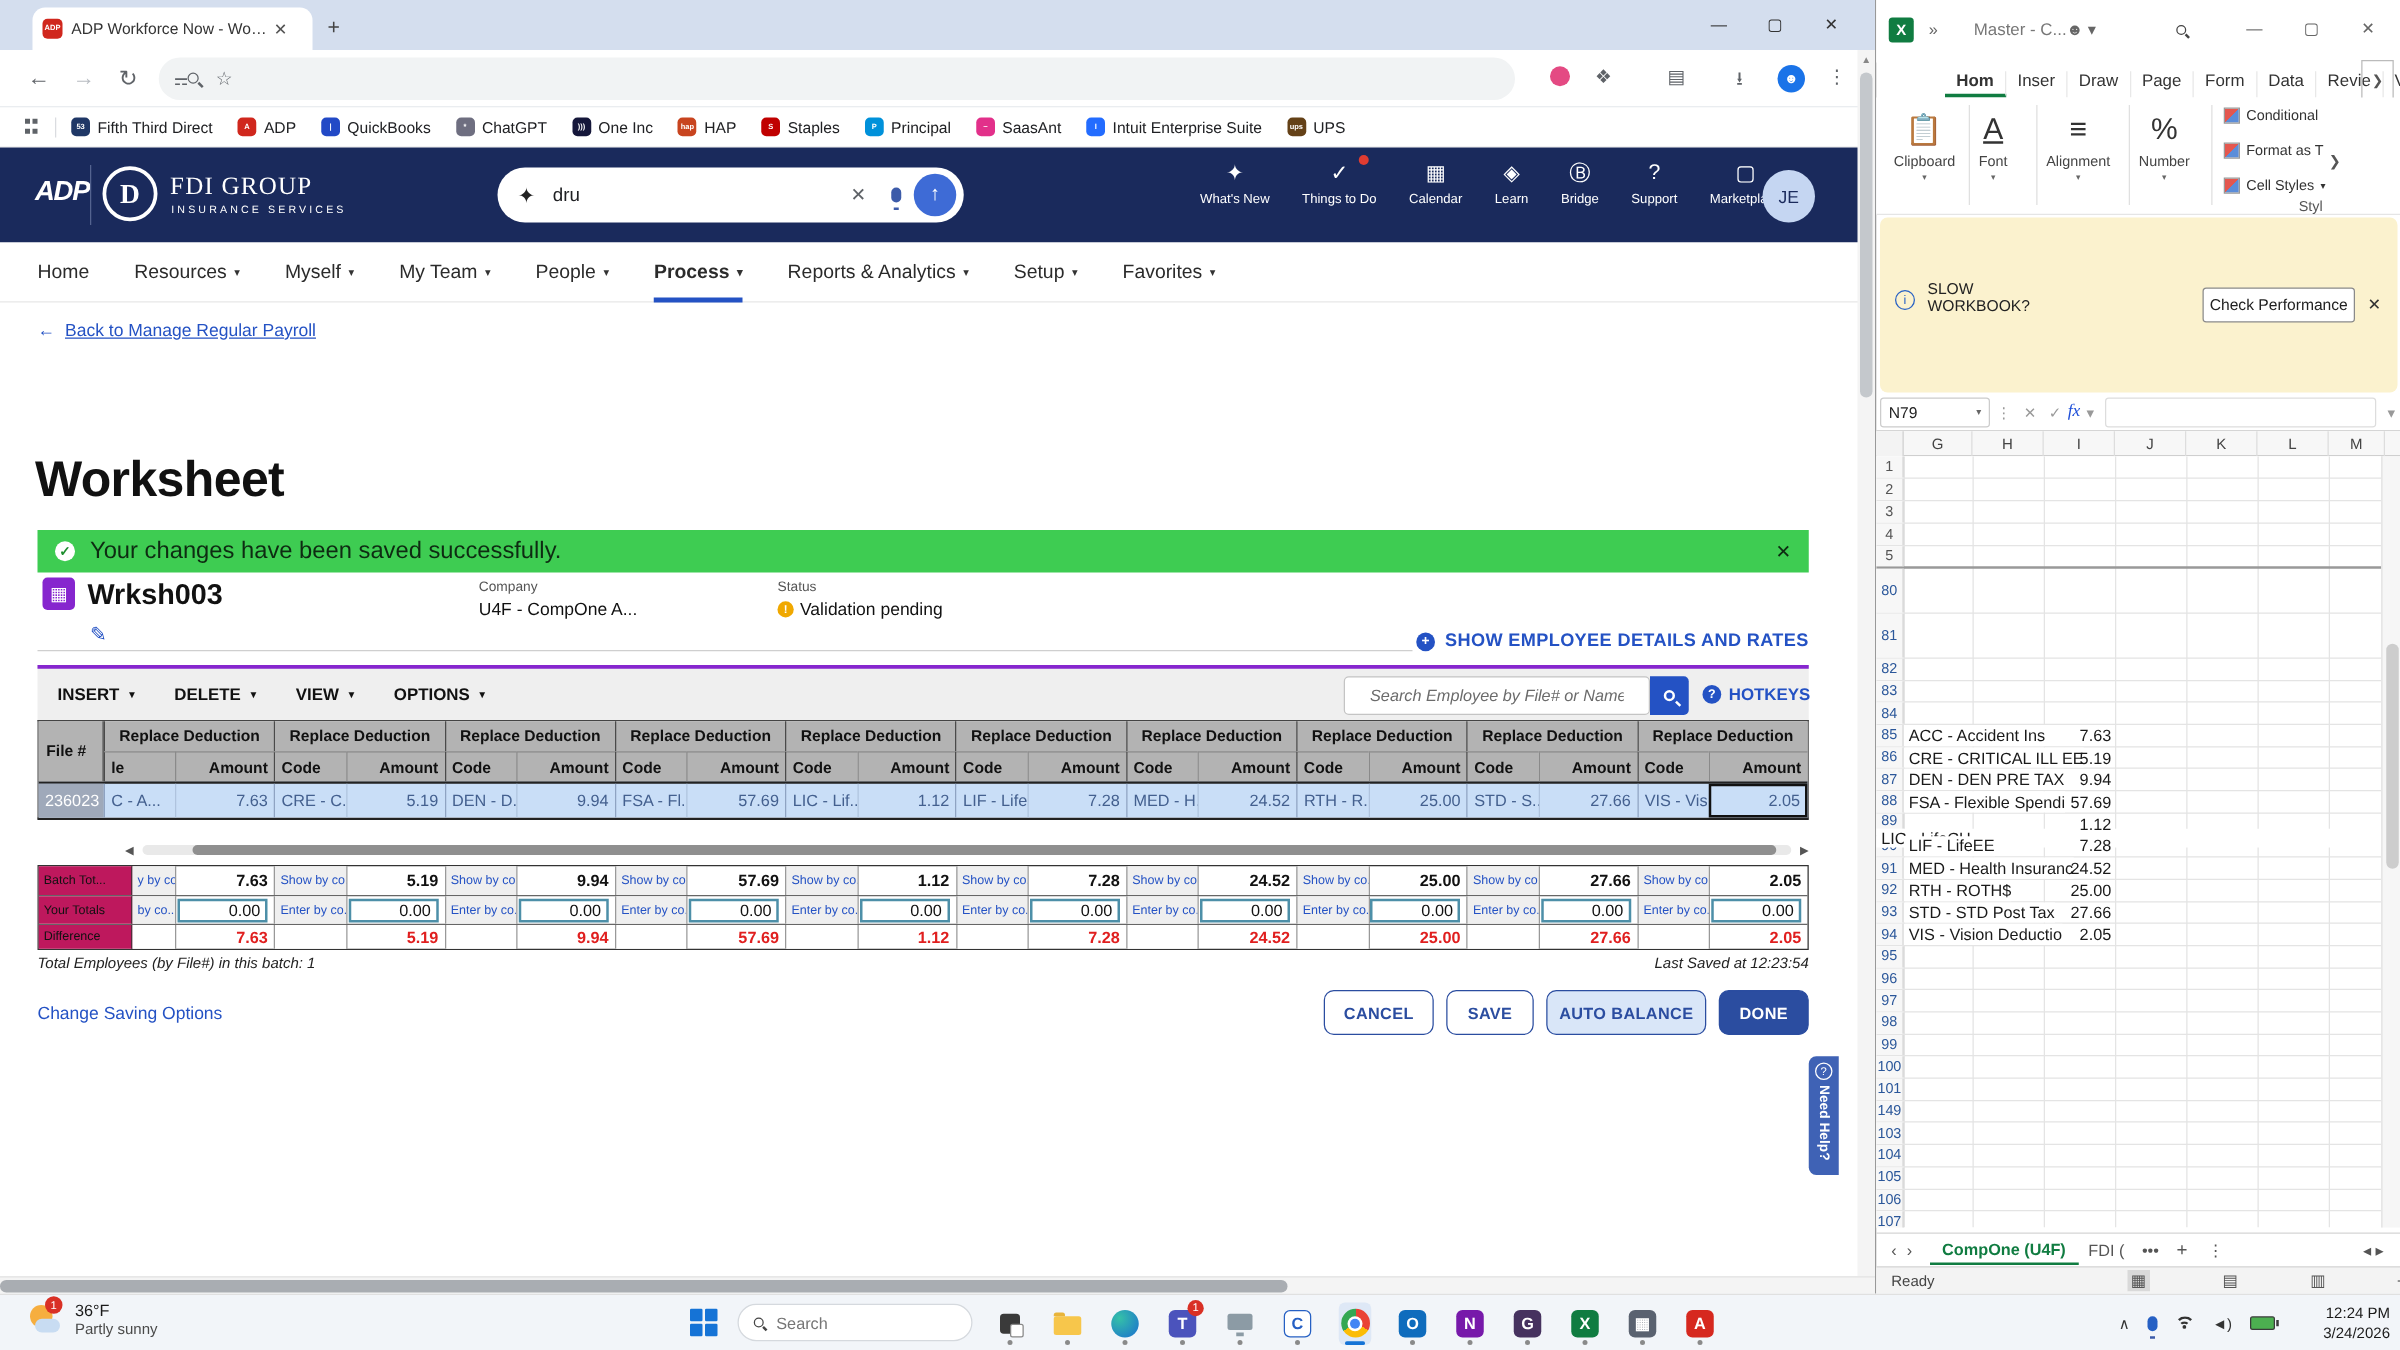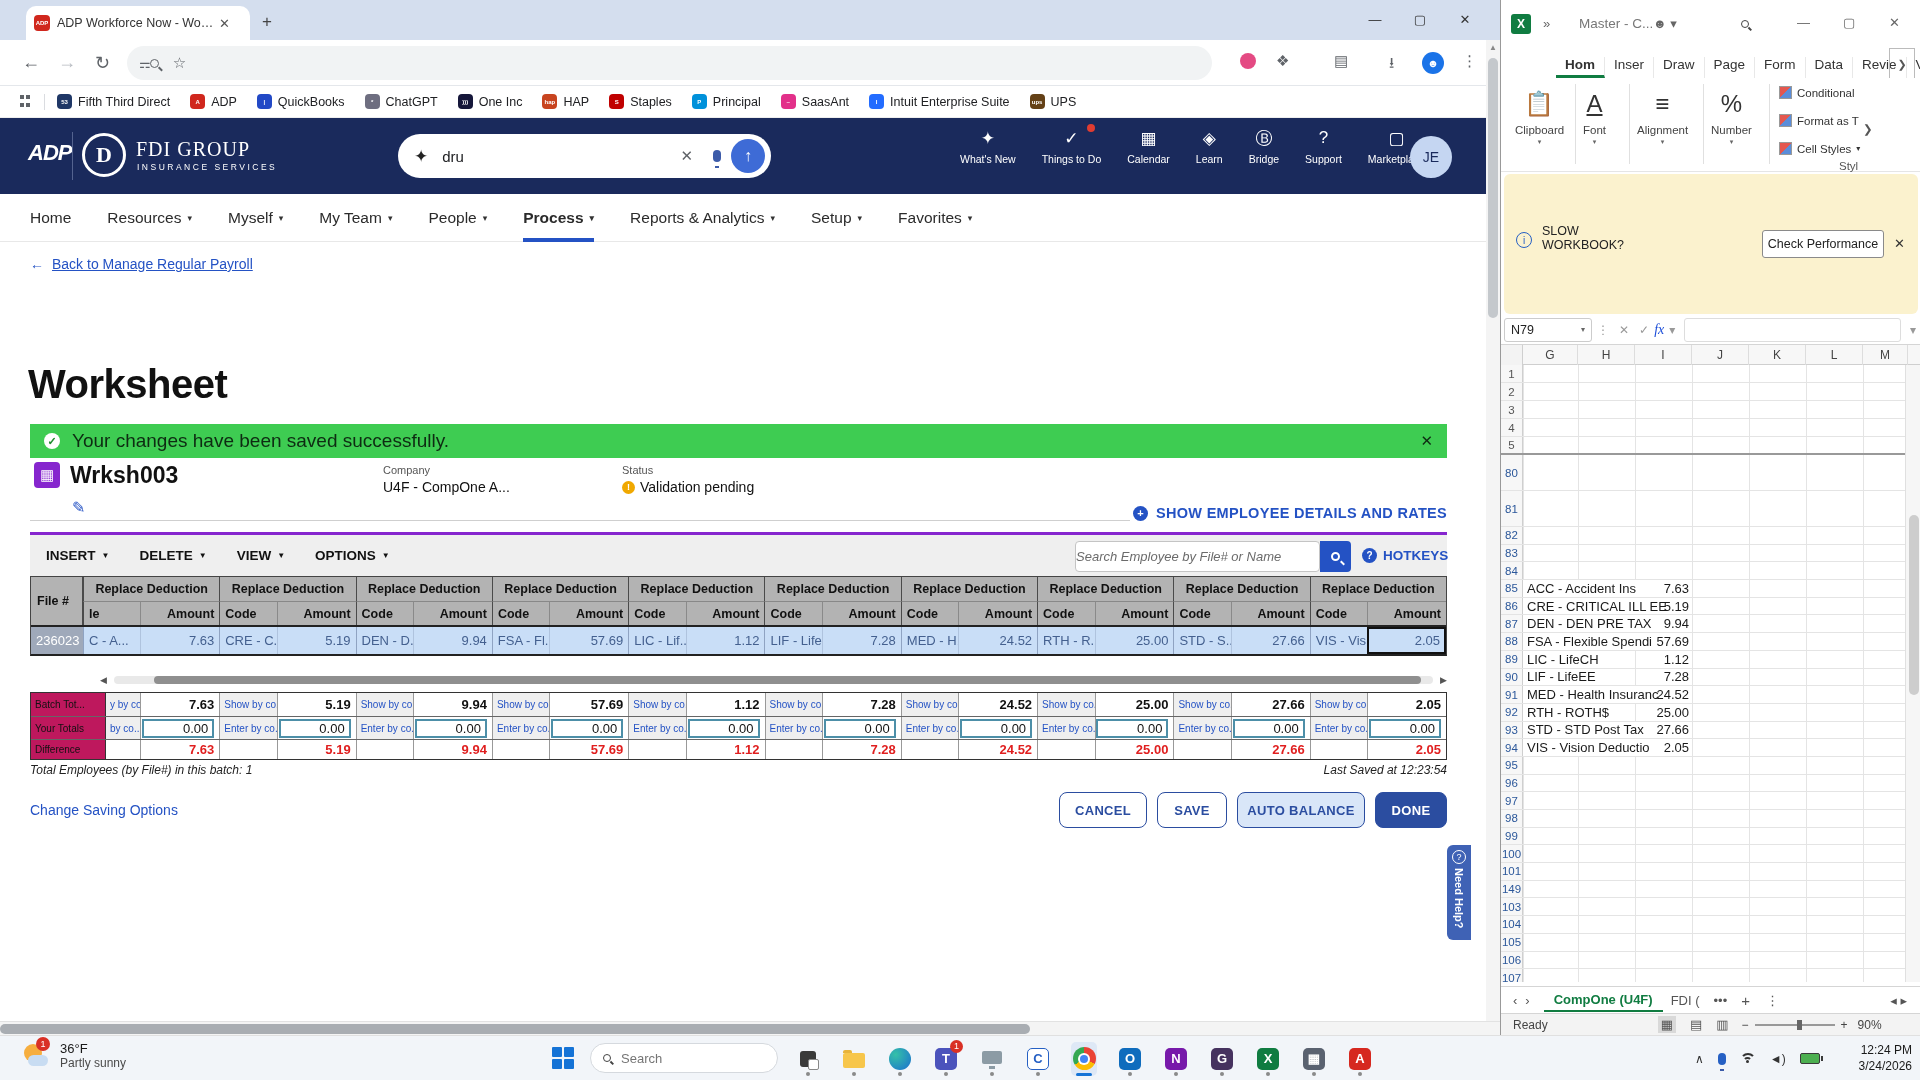--- a/index.html
+++ b/index.html
@@ -80,21 +80,21 @@
   #status{left:622px;top:464px;}
   .warn-dot{width:13px;height:13px;border-radius:50%;background:#F0A800;color:#fff;font-size:9px;font-weight:bold;display:inline-flex;align-items:center;justify-content:center;}
   #details-rule{left:30px;top:520px;width:1100px;height:1px;background:#CFCFCF;}
   #show-details{left:0;top:505px;width:1447px;display:flex;justify-content:flex-end;align-items:center;gap:8px;color:#2452C4;font-weight:bold;font-size:14.5px;letter-spacing:0.3px;}
   #show-details .plus{width:15px;height:15px;border-radius:50%;background:#2452C4;color:#fff;font-size:11px;display:flex;align-items:center;justify-content:center;}
 
   
   #wstoolbar{left:30px;top:532px;width:1417px;height:44px;background:#EFEFEF;border-top:3px solid #8626CE;display:flex;align-items:center;padding-left:16px;gap:30px;}
   .tbtn{font-size:13.5px;font-weight:bold;color:#111;display:flex;align-items:center;gap:6px;}
   .tbtn .caret{font-size:8px;}
-  #empsearch{position:absolute;left:1045px;top:6px;width:245px;height:31px;border:1px solid #C4C4C4;border-radius:4px;background:#fff;padding:0 0;font-size:13px;font-style:italic;color:#555;outline:none;}
+  #empsearch{position:absolute;left:1045px;top:6px;width:245px;height:31px;border:1px solid #C4C4C4;border-radius:4px;background:#fff;padding:0 20px;font-size:13px;font-style:italic;color:#555;outline:none;}
   #empsearch::placeholder{color:#6B6B6B;font-style:italic;}
   #srchbtn{position:absolute;left:1290px;top:6px;width:31px;height:31px;background:#2452C4;border-radius:0 4px 4px 0;display:flex;align-items:center;justify-content:center;}
   .magw{width:9px;height:9px;border:2px solid #fff;border-radius:50%;position:relative;display:inline-block;}
   .magw::after{content:'';position:absolute;width:5px;height:2px;background:#fff;left:7px;top:8px;transform:rotate(45deg);}
   #hotkeys{position:absolute;left:1332px;top:13px;display:flex;align-items:center;gap:6px;color:#2452C4;font-size:13.5px;font-weight:bold;}
   #hotkeys .q{width:15px;height:15px;border-radius:50%;background:#2452C4;color:#fff;font-size:10px;display:flex;align-items:center;justify-content:center;}
 
   
   #ws-table{left:30px;top:576px;width:1417px;border:1px solid #444;border-bottom:2px solid #222;}
   .trow{display:flex;}
@@ -189,21 +189,21 @@
   .xrow{position:relative;border-bottom:1px solid #E4E4E4;display:flex;}
   .xnum{width:22px;background:#F7F7F7;border-right:1px solid #CFCFCF;font-size:11.5px;color:#555;display:flex;align-items:center;justify-content:center;flex:none;}
   .xnum.blue{color:#2B579A;}
   .xname{font-size:13px;color:#1a1a1a;padding-left:4px;background:#fff;display:flex;align-items:center;z-index:1;white-space:nowrap;}
   .xval{position:absolute;right:216px;top:0;bottom:0;font-size:13px;color:#1a1a1a;display:flex;align-items:center;z-index:1;}
   .frozen{border-bottom:2px solid #999;}
   #xl-vscroll{position:absolute;left:404px;top:365px;width:16px;height:617px;background:#F6F6F6;border-left:1px solid #E0E0E0;}
   #xl-vscroll .thumb{position:absolute;left:3px;top:150px;width:10px;height:180px;background:#CDCDCD;border-radius:5px;}
   #xl-sheets{position:absolute;left:0;top:986px;width:420px;height:27px;border-top:1px solid #D5D5D5;display:flex;align-items:center;font-size:13px;color:#555;}
   #sheet-active{color:#107C41;font-weight:bold;border-bottom:2.5px solid #107C41;padding:3px 10px;background:#fff;}
-  #xl-status{position:absolute;left:0;top:1013px;width:420px;height:22px;background:#F3F3F3;border-top:1px solid #D5D5D5;display:flex;align-items:center;font-size:12px;color:#444;}
+  #xl-status{position:absolute;left:0;top:1013px;width:420px;height:22px;background:#F3F3F3;border-top:1px solid #D5D5D5;display:flex;align-items:center;font-size:12px;color:#444;gap:44px;}
   .vicon{font-size:13px;color:#555;margin:0 7px;}
   .vicon.sel{background:#D9D9D9;padding:1px 3px;}
   #zoomtrack{width:80px;height:2px;background:#999;margin:0 6px;position:relative;}
   #zoomknob{position:absolute;left:42px;top:-4px;width:5px;height:10px;background:#666;}
 
   
   #taskbar{left:0;top:1035px;width:1920px;height:45px;background:#F2F5F9;border-top:1px solid #E0E0E0;}
   #weather{position:absolute;left:22px;top:4px;display:flex;align-items:center;gap:8px;}
   #wicon{position:relative;width:30px;height:30px;}
   #wsun{position:absolute;left:2px;top:4px;width:18px;height:18px;border-radius:50%;background:#F6AE3F;}
@@ -809,21 +809,21 @@
         <div class="xrow" style="height: 17.7px;">
           <div class="xnum blue">87</div>
           <div class="xname">DEN - DEN PRE TAX</div>
           <div class="xval">9.94</div>
         </div>
         <div class="xrow" style="height: 17.7px;">
           <div class="xnum blue">88</div>
           <div class="xname">FSA - Flexible Spendi</div>
           <div class="xval">57.69</div>
         </div>
-        <div class="xrow" style="height: 17.7px;">
+        <div class="xrow" style="height: 17.7px; flex-direction: column;">
           <div class="xnum blue">89</div>
           <div class="xname">LIC - LifeCH</div>
           <div class="xval">1.12</div>
         </div>
         <div class="xrow" style="height: 17.7px;">
           <div class="xnum blue">90</div>
           <div class="xname">LIF - LifeEE</div>
           <div class="xval">7.28</div>
         </div>
         <div class="xrow" style="height: 17.7px;">

